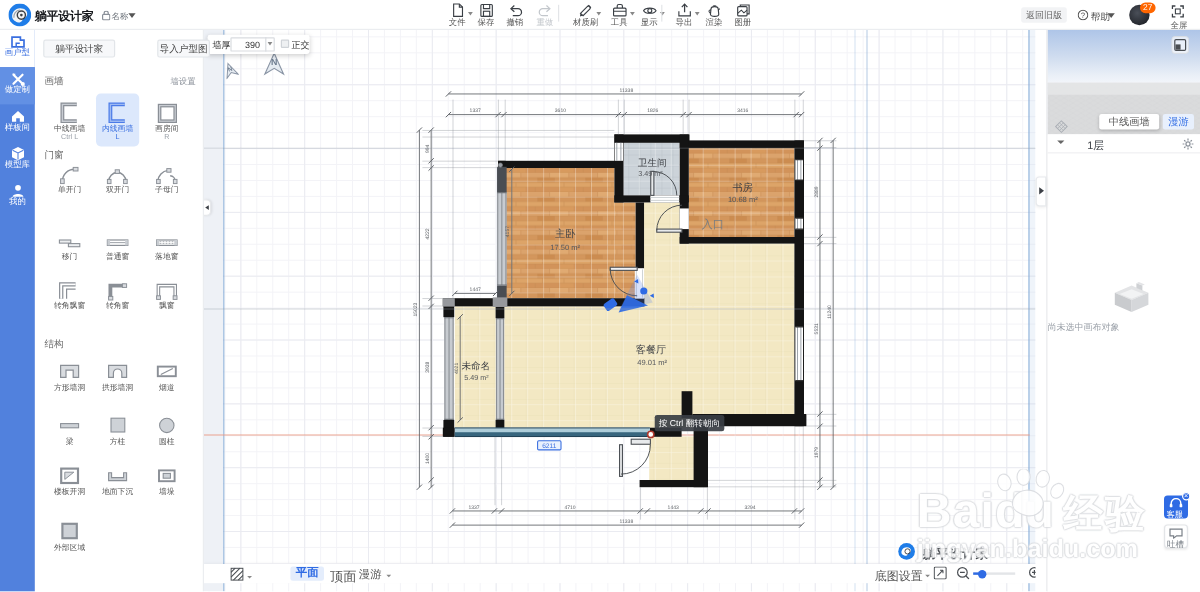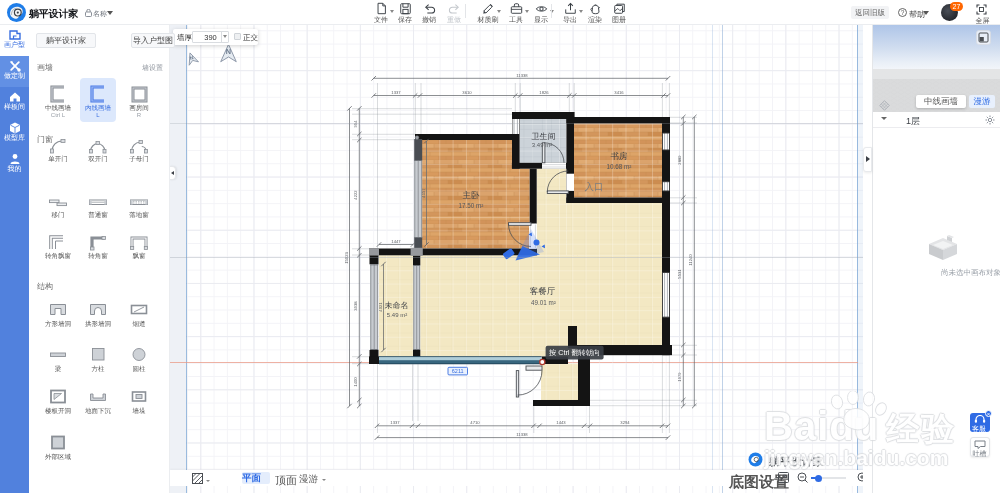--- a/index.html
+++ b/index.html
@@ -221,21 +221,21 @@
       <div class="cs" style="color:#3a6fe0">L</div>
     </div>
 <div class="cell" style="left:89px;top:59px;">
       <svg width="20" height="20" viewBox="0 0 20 20">
         <rect x="4" y="4" width="13" height="13" fill="none" stroke="#8a8f96" stroke-width="3"></rect>
         <rect x="4" y="4" width="13" height="13" fill="none" stroke="#c8ccd2" stroke-width="1"></rect>
       </svg>
       <div class="cl">画房间</div>
       <div class="cs">R</div>
     </div>
-<div class="lp-h" style="left:8px;top:99px;margin-top:10px;">门窗</div>
+<div class="lp-h" style="left:8px;top:99px;">门窗</div>
 <div class="cell" style="left:8px;top:110px;">
       <svg width="20" height="20" viewBox="0 0 20 20">
         <path d="M4 16 A10 10 0 0 1 14 6" fill="none" stroke="#8a8f96" stroke-width="1.2"></path>
         <rect x="2.5" y="14" width="3" height="4" fill="#d9dce0" stroke="#8a8f96" stroke-width="0.8"></rect>
         <rect x="13" y="4.5" width="4" height="3" fill="#d9dce0" stroke="#8a8f96" stroke-width="0.8"></rect>
       </svg>
       <div class="cl">单开门</div>
     </div>
 <div class="cell" style="left:48px;top:110px;">
       <svg width="20" height="20" viewBox="0 0 20 20">
@@ -668,25 +668,25 @@
 <path d="M18 33 C14 26 20 18 28 17.5 C36 17 44 23 42 31 C40.5 37 34 40 28 38.5 C24 37.5 20 36 18 33 Z"></path>
 </g>
   </svg>
 <div class="abs" style="left:764px;top:446px;z-index:40;opacity:0.88;pointer-events:none;font-size:21px;font-weight:bold;color:#fff;text-shadow:1px 0 1px #d9dbde,-1px 0 1px #d9dbde,0 1px 1px #d9dbde,0 -1px 1px #d9dbde;font-family:'Liberation Sans',sans-serif;">jingyan.baidu.com</div>
 <div id="botbar">
 <svg class="abs" style="left:22px;top:2.5px" width="11" height="11" viewBox="0 0 11 11">
       <rect x="0.5" y="0.5" width="10" height="10" fill="none" stroke="#4a4e53" stroke-width="1"></rect>
       <path d="M0.5 4 L4 0.5 M0.5 8 L8 0.5 M2.5 10.5 L10.5 2.5 M6.5 10.5 L10.5 6.5" stroke="#4a4e53" stroke-width="0.9"></path>
     </svg>
 <div class="abs" style="left:36px;top:10px;width:0;height:0;border-left:2px solid transparent;border-right:2px solid transparent;border-top:2.5px solid #888;"></div>
-<div class="abs" style="left:72px;top:1.5px;width:28px;height:12.5px;background:#e4edfc;border-radius:2px;font-size:9.5px;color:#2f6be4;text-align:left;line-height:12.5px;font-weight:bold;">平面</div>
+<div class="abs" style="left:72px;top:1.5px;width:28px;height:12.5px;background:#e4edfc;border-radius:2px;font-size:9.5px;color:#2f6be4;text-align:center;line-height:12.5px;font-weight:bold;">平面</div>
 <div class="abs" style="left:105px;top:2.5px;font-size:11px;color:#555;">顶面</div>
 <div class="abs" style="left:129px;top:2.5px;font-size:9.5px;color:#555;">漫游</div>
 <div class="abs" style="left:152px;top:9px;width:0;height:0;border-left:2px solid transparent;border-right:2px solid transparent;border-top:2.5px solid #888;"></div>
-<div class="abs" style="left:559px;top:2.5px;font-size:15px;color:#555;font-weight:bold;">底图设置</div>
+<div class="abs" style="left:559px;top:2.5px;font-size:10px;color:#555;">底图设置</div>
 <div class="abs" style="left:601px;top:9px;width:0;height:0;border-left:2px solid transparent;border-right:2px solid transparent;border-top:2.5px solid #888;"></div>
 <svg class="abs" style="left:608px;top:2px" width="11" height="11" viewBox="0 0 11 11">
       <rect x="0.5" y="0.5" width="10" height="10" rx="1" fill="none" stroke="#4a4e53" stroke-width="1"></rect>
       <path d="M3 5.5 H8 M5.5 3 V8" stroke="#4a4e53" stroke-width="0"></path>
       <path d="M3.2 7.8 L7.8 3.2 M7.8 3.2 H5.3 M7.8 3.2 V5.7" stroke="#4a4e53" stroke-width="0.9" fill="none"></path>
     </svg>
 <svg class="abs" style="left:627px;top:2px" width="11" height="11" viewBox="0 0 11 11">
       <circle cx="5" cy="5" r="4" fill="none" stroke="#4a4e53" stroke-width="1"></circle>
       <path d="M3 5 H7" stroke="#4a4e53" stroke-width="1"></path>
       <path d="M8 8 L10.5 10.5" stroke="#4a4e53" stroke-width="1"></path>
@@ -745,21 +745,21 @@
 <svg class="abs" style="left:52px;top:205px" width="36" height="32" viewBox="0 0 36 32">
 <g>
         <path d="M4 14 L18 8 L32 14 L18 20 Z" fill="#e3e4e6"></path>
 <path d="M4 14 V24 L18 30 V20 Z" fill="#c9cbce"></path>
 <path d="M32 14 V24 L18 30 V20 Z" fill="#d5d7da"></path>
 <path d="M22 6 L27 8 L27 12 L22 10 Z" fill="#cfd1d4"></path>
         <path d="M22 6 L24 5 L29 7 L27 8 Z" fill="#e3e4e6"></path>
 <path d="M8 15 L18 11 L28 15 L18 19 Z" fill="#f2f3f4"></path>
       </g>
     </svg>
-<div class="abs" style="left:0px;top:242.5px;width:128px;text-align:right;font-size:7.5px;color:#9aa0a8;">尚未选中画布对象</div>
+<div class="abs" style="left:0px;top:242.5px;width:128px;text-align:left;font-size:7.5px;color:#9aa0a8;">尚未选中画布对象</div>
 <div class="abs" style="left:97px;top:388px;width:20px;height:19px;background:#2f6be4;border-radius:3px;"></div>
 <svg class="abs" style="left:101px;top:390px" width="12" height="9" viewBox="0 0 12 9">
       <path d="M2 6 V4.5 a4 4 0 0 1 8 0 V6" fill="none" stroke="#fff" stroke-width="1.2"></path>
       <rect x="0.8" y="4.8" width="2.2" height="3" rx="1" fill="#fff"></rect>
       <rect x="9" y="4.8" width="2.2" height="3" rx="1" fill="#fff"></rect>
     </svg>
 <div class="abs" style="left:99px;top:398.5px;font-size:7px;color:#fff;">客服</div>
 <div class="abs" style="left:112px;top:385px;width:7px;height:7px;background:#2f6be4;border-radius:50%;color:#fff;font-size:6px;line-height:7px;text-align:center;border:1px solid #fff;">×</div>
 <div class="abs" style="left:97px;top:412px;width:20px;height:20px;background:#fff;border:1px solid #e3e5e8;border-radius:3px;box-shadow:0 1px 2px rgba(0,0,0,.08);"></div>
 <svg class="abs" style="left:101px;top:415px" width="12" height="9" viewBox="0 0 12 9">

